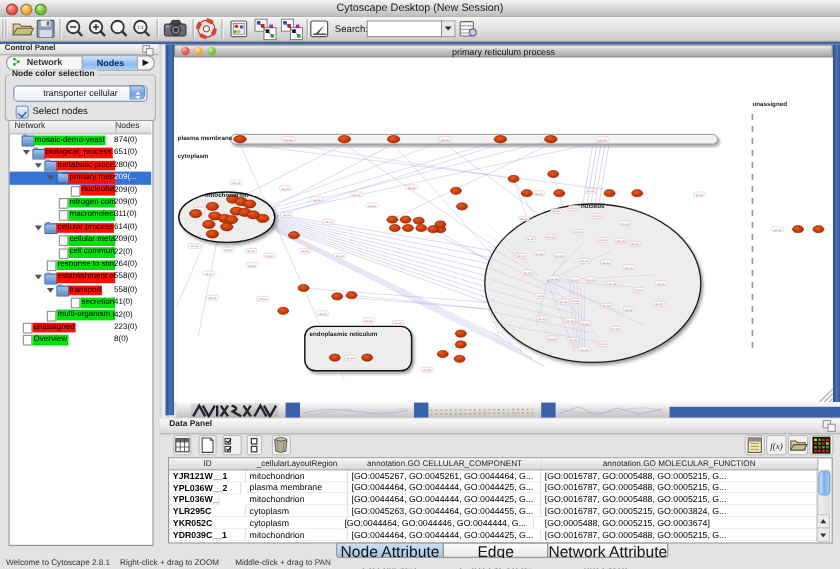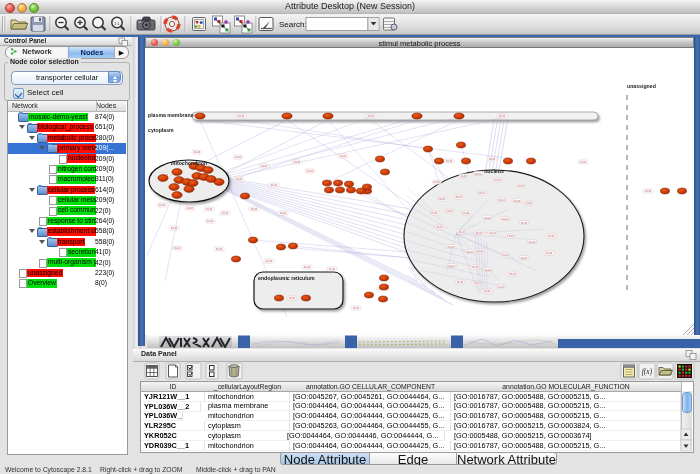--- a/index.html
+++ b/index.html
@@ -122,21 +122,21 @@
   #btab1{left:280px;width:90px;background:linear-gradient(#cddff2,#a8c8e8);border-radius:3px 0 0 3px;}
   #btab2{left:369px;width:88px;}
   #btab3{left:456px;width:101px;border-radius:0 3px 3px 0;}
 </style>
 </head>
 <body>
   <div class="abs" id="macbar"></div>
   <div class="abs light" id="l1"></div>
 <div class="abs light" id="l2"></div>
 <div class="abs light" id="l3"></div>
-  <div class="abs" id="mactitle">Attribute Desktop (New Session)</div>
+  <div class="abs" id="mactitle">Cytoscape Desktop (New Session)</div>
   <div class="abs" id="toolbar"></div>
   <div class="abs" id="toolbaricons" style="left:0;top:0;width:700px;height:34px">
     <svg width="700" height="20" viewBox="0 0 700 20" style="position:absolute;left:0;top:14px">
 <line x1="2.5" y1="2" x2="2.5" y2="18" stroke="#aaa" stroke-width="1"></line>
 <line x1="3.5" y1="2" x2="3.5" y2="18" stroke="#fff" stroke-width="0.6"></line>
 <line x1="5" y1="2" x2="5" y2="18" stroke="#aaa" stroke-width="1"></line>
 <line x1="6" y1="2" x2="6" y2="18" stroke="#fff" stroke-width="0.6"></line>
 <line x1="50" y1="2" x2="50" y2="18" stroke="#aaa" stroke-width="1"></line>
 <line x1="51" y1="2" x2="51" y2="18" stroke="#fff" stroke-width="0.6"></line>
 <line x1="131" y1="2" x2="131" y2="18" stroke="#aaa" stroke-width="1"></line>
@@ -245,21 +245,21 @@
   <div class="abs" id="cptitle">Control Panel</div>
   <div class="abs" id="tabbar"></div>
   <div class="abs" id="tabnet">Network</div>
   <div class="abs" id="tabmos">Nodes</div>
   <div class="abs" id="tabarr">▶</div>
   <div class="abs" id="grpbox"></div>
   <div class="abs" id="grplbl">Node color selection</div>
   <div class="abs" id="combo">transporter cellular</div>
   <div class="abs" id="comboBtn"></div>
   <div class="abs" id="chk"></div>
-  <div class="abs" id="chklbl">Select cell</div>
+  <div class="abs" id="chklbl">Select nodes</div>
   <div class="abs" id="treebox"></div>
   <div class="abs" id="treehead">
     <span class="c1">Network</span>
     <span class="c2">Nodes</span>
     <span class="dv"></span>
   </div>
   <div id="treerows">
   <div class="trow" style="top:112.0px">
       <span class="fold" style="left:10px"></span>
       <span class="lbl gbg" style="left:20px;max-width:66px">mosaic-demo-yeast</span>
@@ -354,21 +354,21 @@
     </div>
   </div>
 
   <div class="abs" id="divider"></div>
   <div class="abs" id="nwleft"></div>
   <div class="abs" id="nwright"></div>
   <div class="abs" id="nwtitle"></div>
   <div class="abs nlight" id="nl1"></div>
 <div class="abs nlight" id="nl2"></div>
 <div class="abs nlight" id="nl3"></div>
-  <div class="abs" id="nwtext">stimul metabolic process</div>
+  <div class="abs" id="nwtext">primary reticulum process</div>
   <div class="abs" style="left:145px;top:48px;width:549px;height:3px;background:#fff"></div>
 <div class="abs" style="left:145px;top:48px;width:2px;height:287px;background:#fff"></div>
 <div class="abs" id="canvas">
     <svg width="547" height="284" viewBox="0 0 547 284" style="position:absolute;left:0;top:0">
 <defs>
 <radialGradient id="ng" cx="40%" cy="35%" r="70%">
  <stop offset="0%" stop-color="#e85c18"></stop>
           <stop offset="60%" stop-color="#cc3a08"></stop>
           <stop offset="100%" stop-color="#aa2b04"></stop>
 </radialGradient>

